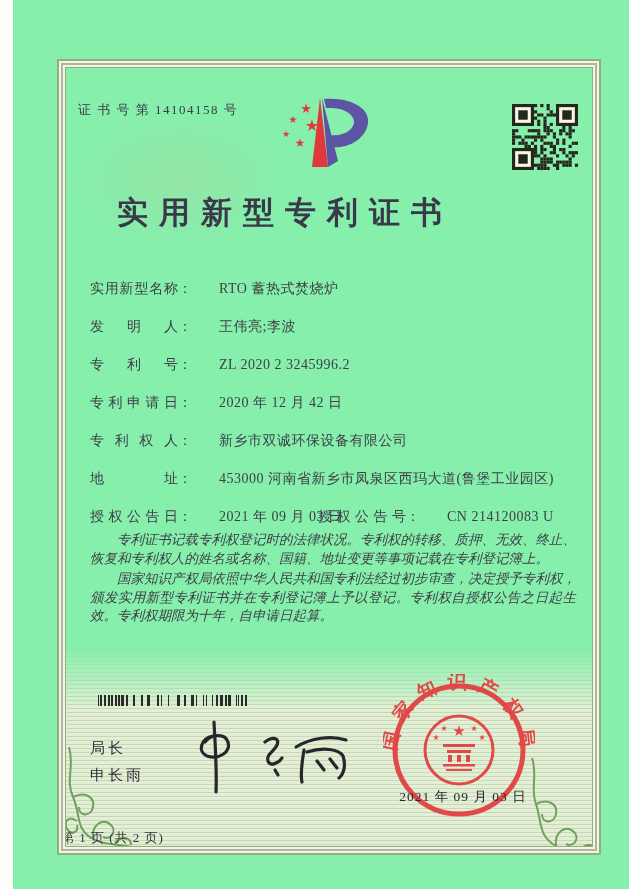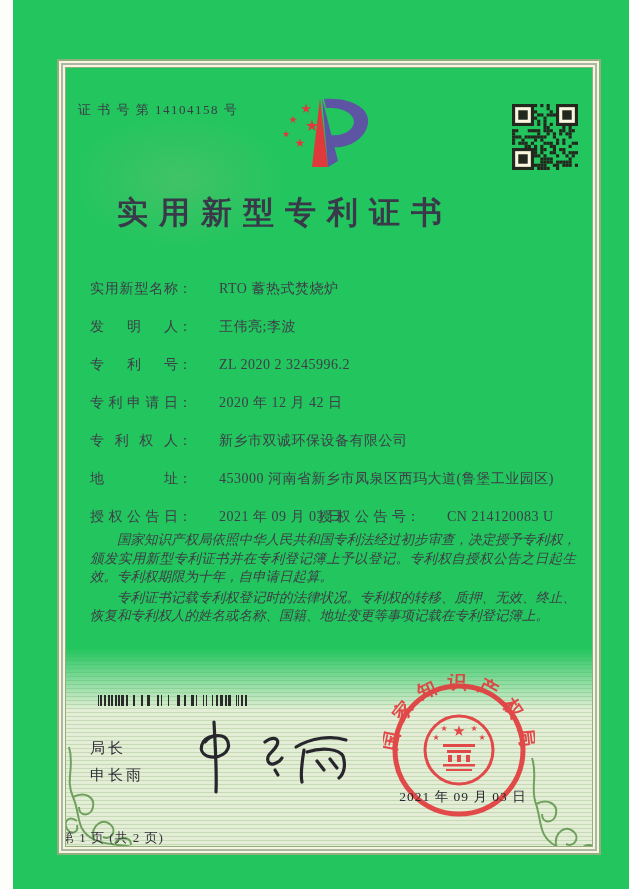--- a/index.html
+++ b/index.html
@@ -1,17 +1,17 @@
 <!DOCTYPE html>
 <html><head>
 <meta charset="utf-8">
 <style>
   html,body{margin:0;padding:0;}
   body{width:629px;height:889px;background:#fff;font-family:"Liberation Serif",serif;}
-  .paper{position:relative;width:629px;height:889px;background:#22c55e;overflow:hidden;}
+  .paper{position:relative;width:629px;height:889px;background:#86efac;overflow:hidden;}
   .scan-edge{position:absolute;left:0;top:0;width:13px;height:100%;background:#fdfdfa;}
   .stain{position:absolute;left:70px;top:110px;width:220px;height:140px;border-radius:50%;
          background:radial-gradient(closest-side,rgba(205,185,140,0.18),rgba(205,185,140,0));}
   
   .frame{position:absolute;left:57px;top:59px;width:544px;height:796px;box-sizing:border-box;
          border:2px solid #8fb07e;
          box-shadow: inset 0 0 0 2px #f8f4e0, inset 0 0 0 4px #a9b7a4, inset 0 0 0 6px #f8f4e0, inset 0 0 0 7px #8fb07e;
          pointer-events:none;z-index:5;}
   
   .band{position:absolute;left:61px;top:648px;width:536px;height:205px;z-index:1;
@@ -236,22 +236,22 @@
     </div>
     <div class="row">
       <span class="flabel">授权公告日</span><span class="colon">：</span><span class="fvalue">2021 年 09 月 03 日</span>
       <span class="pair2">
         <span class="flabel">授权公告号</span><span class="colon">：</span><span class="fvalue">CN 214120083 U</span>
       </span>
     </div>
   </div>
 
   <div class="paras">
+    <p>专利证书记载专利权登记时的法律状况。专利权的转移、质押、无效、终止、恢复和专利权人的姓名或名称、国籍、地址变更等事项记载在专利登记簿上。</p>
     <p>国家知识产权局依照中华人民共和国专利法经过初步审查，决定授予专利权，颁发实用新型专利证书并在专利登记簿上予以登记。专利权自授权公告之日起生效。专利权期限为十年，自申请日起算。</p>
-    <p>专利证书记载专利权登记时的法律状况。专利权的转移、质押、无效、终止、恢复和专利权人的姓名或名称、国籍、地址变更等事项记载在专利登记簿上。</p>
   </div>
 
   <div class="barcode">
     <svg id="bcsvg" viewBox="0 0 166 11" width="166" height="11">
         <rect x="8" y="0" width="1" height="11" fill="#2a2a2a"></rect>
         <rect x="10" y="0" width="2" height="11" fill="#2a2a2a"></rect>
         <rect x="14" y="0" width="2" height="11" fill="#2a2a2a"></rect>
         <rect x="18" y="0" width="2" height="11" fill="#2a2a2a"></rect>
         <rect x="21" y="0" width="2" height="11" fill="#2a2a2a"></rect>
         <rect x="25" y="0" width="2" height="11" fill="#2a2a2a"></rect>

